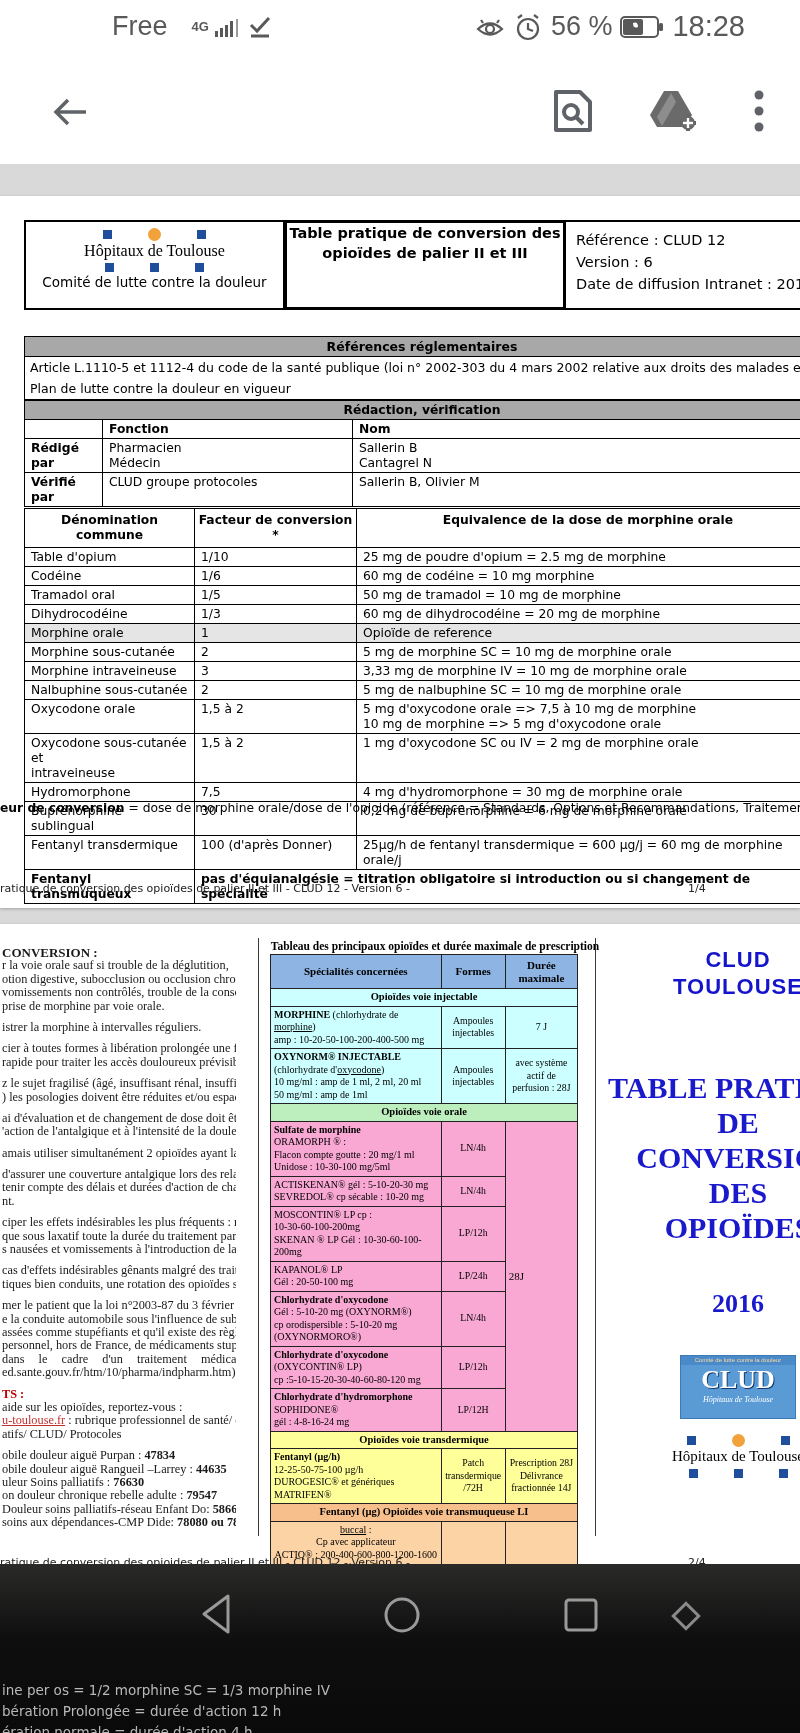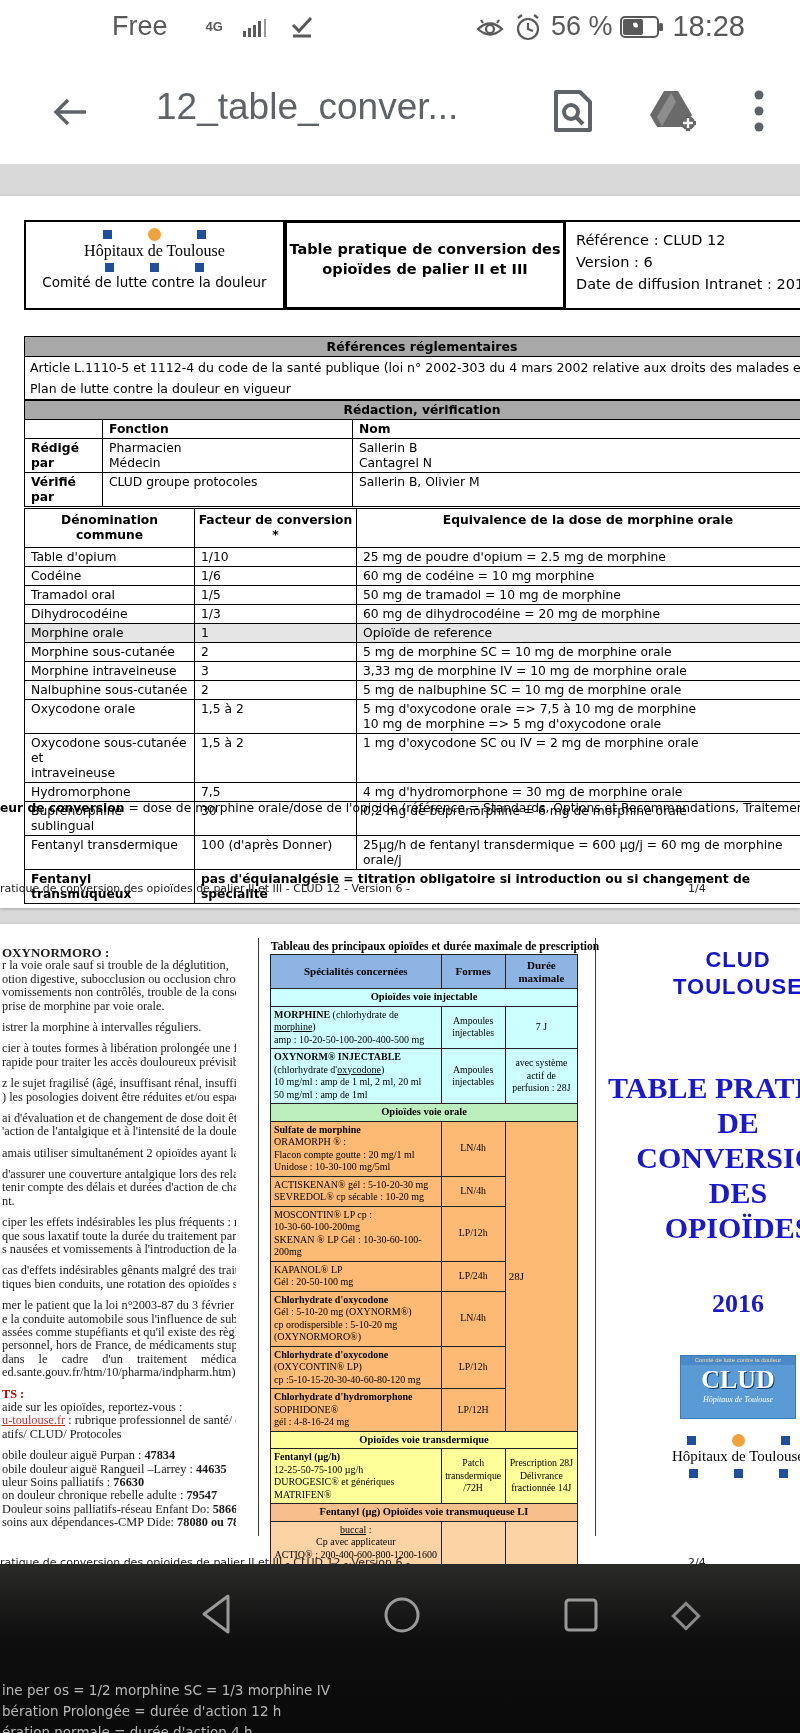--- a/index.html
+++ b/index.html
@@ -1,20 +1,20 @@
 <!DOCTYPE html>
 <html><head>
 <meta charset="utf-8">
 <style>
   html,body{margin:0;padding:0}
   body{width:800px;height:1733px;position:relative;background:#d9d9d9;overflow:hidden;
        font-family:"Liberation Sans",sans-serif;color:#000}
   
   .statusbar{position:absolute;top:0;left:0;width:800px;height:56px;background:#fff;z-index:5}
-  .sb-left{position:absolute;left:112px;top:11px;display:flex;align-items:center;gap:20px;color:#595959}
+  .sb-left{position:absolute;left:112px;top:11px;display:flex;align-items:center;gap:6px;color:#595959}
   .sb-carrier{font-size:27px}
   .sb-net{font-size:13px;font-weight:bold;line-height:11px;margin-left:18px}
   .sb-right{position:absolute;right:55px;top:10px;display:flex;align-items:center;gap:8px;color:#595959}
   .sb-batt{font-size:27px}
   .sb-time{font-size:29px}
   .ic{display:inline-flex;align-items:center}
   
   .toolbar{position:absolute;top:56px;left:0;width:800px;height:108px;background:#fff;z-index:5}
   .tb-back{position:absolute;left:48px;top:34px}
   .tb-title{position:absolute;left:156px;top:30px;font-size:37px;color:#5f6368;white-space:nowrap}
@@ -23,21 +23,21 @@
   .page{position:absolute;left:0;width:800px;background:#fff;overflow:hidden;
         box-shadow:0 1px 3px rgba(0,0,0,.25)}
   #page1{top:196px;height:712px}
   #page2{top:924px;height:640px}
   .docfont{font-family:"DejaVu Sans",sans-serif}
   
   .hdrtbl{position:absolute;left:24px;top:24px;width:796px;height:86px;display:flex;border:2px solid #000}
   .hcell{border-right:1.5px solid #000;box-sizing:border-box}
   .hc-logo{width:258px;text-align:center;padding-top:5px}
   .hc-title{width:282px;border:3px solid #000;margin:-2px 0;text-align:center;
-            font-weight:bold;font-size:14.5px;line-height:20px;padding-top:16px}
+            font-weight:bold;font-size:14.5px;line-height:20px;}
   .hc-meta{flex:1;border-right:none;font-size:14.5px;line-height:22px;padding:7px 0 0 10px;white-space:nowrap}
   .sqrow{display:flex;justify-content:center;align-items:center;gap:36px;height:14px}
   .bsq{width:9px;height:9px;background:#1f4e9c}
   .ocir{width:13px;height:13px;background:#f2a23a;border-radius:50%}
   .hosp-name{font-family:"Liberation Serif",serif;font-size:16px;line-height:19px}
   .hosp-sub{font-size:13.5px;line-height:17px}
   
   .box{position:absolute;left:24px;width:796px;border:1.5px solid #000;box-sizing:border-box}
   .graybar{background:#a8a8a8;text-align:center;font-weight:bold;font-size:12.5px;
            line-height:19px;border-bottom:1px solid #000}
@@ -75,21 +75,21 @@
   .ct-title{width:330px;text-align:center;font-family:"Liberation Serif",serif;
             font-weight:bold;font-size:11.5px;white-space:nowrap;margin-bottom:2px}
   #optbl{width:308px;font-family:"Liberation Serif",serif;border:1.5px solid #222}
   #optbl td,#optbl th{border:1px solid #222;font-size:10px;line-height:12.5px;
                       padding:2px 3px;vertical-align:middle;text-align:left}
   #optbl th{background:#8db4e2;font-size:11px;text-align:center;font-weight:bold;padding:4px 2px}
   #optbl .sec{font-weight:bold;text-align:center;font-size:10.5px;padding:2px}
   #optbl .fo,#optbl .du{text-align:center;font-size:9.8px}
   #optbl .ctr{text-align:center}
   #optbl .grp{font-size:11px;text-align:left}
-  .bg-cyan{background:#ccffff}.bg-green{background:#fdba74}
+  .bg-cyan{background:#ccffff}.bg-green{background:#f9a8d4}
   .bg-yellow{background:#ffff99}.bg-orange{background:#fbd3a5}
   .bg-orangeh{background:#f7bf8c}
   .seclab-green{background:#bdeebd}
   .rightcol{position:absolute;left:608px;top:22px;width:260px;text-align:center}
   .r-org{font-weight:bold;font-size:22px;line-height:27px;color:#1414cc;letter-spacing:1px}
   .r-title{margin-top:70px;font-family:"Liberation Serif",serif;font-weight:bold;
            font-size:30px;line-height:35px;color:#1a1acc;white-space:nowrap}
   .r-year{margin-top:44px;font-family:"Liberation Serif",serif;font-weight:bold;
           font-size:26px;color:#1a1acc}
   .r-logo{margin:36px auto 0;width:114px;height:62px;background:#5b9bd5;border:1px solid #3b7bb5;
@@ -171,21 +171,20 @@
 
 <div class="toolbar">
   <span class="tb-back ic">
     <svg width="44" height="44" viewBox="0 0 44 44">
         <g stroke="#5f6368" stroke-width="3.5" fill="none">
       <line x1="8" y1="22" x2="38" y2="22"></line>
           <polyline points="20,10 8,22 20,34"></polyline>
         </g>
       </svg>
   </span>
-  <span class="tb-title">12_table_conver...</span>
   <div class="tb-icons">
     <span class="ic">
       <svg width="46" height="50" viewBox="0 0 46 50">
           <g stroke="#5f6368" stroke-width="4" fill="none">
         <path d="M6,6 h24 l10,10 v28 h-34 Z" stroke-linejoin="round"></path>
         <circle cx="21" cy="26" r="7"></circle>
             <line x1="26" y1="31" x2="33" y2="38"></line>
           </g>
         </svg>
     </span>
@@ -370,21 +369,21 @@
   </div>
 
   <div class="pfooter docfont">
     <span class="pf-t">ratique de conversion des opioïdes de palier II et III - CLUD 12 - Version 6 -</span>
     <span class="pf-n">1/4</span>
   </div>
 </div>
 
 <div class="page" id="page2">
   <div class="leftcol" id="leftcol">
-      <div class="lline lb">OXYNORMORO :</div>
+      <div class="lline lb">CONVERSION :</div>
       <div class="lline">r la voie orale sauf si trouble de la déglutition,</div>
       <div class="lline">otion digestive, subocclusion ou occlusion chronique,</div>
       <div class="lline">vomissements non contrôlés, trouble de la conscience</div>
       <div class="lline">prise de morphine par voie orale.</div>
       <div class="lblank"></div>
       <div class="lline">istrer la morphine à intervalles réguliers.</div>
       <div class="lblank"></div>
       <div class="lline">cier à toutes formes à libération prolongée une forme à</div>
       <div class="lline">rapide pour traiter les accès douloureux prévisibles ou non</div>
       <div class="lblank"></div>

